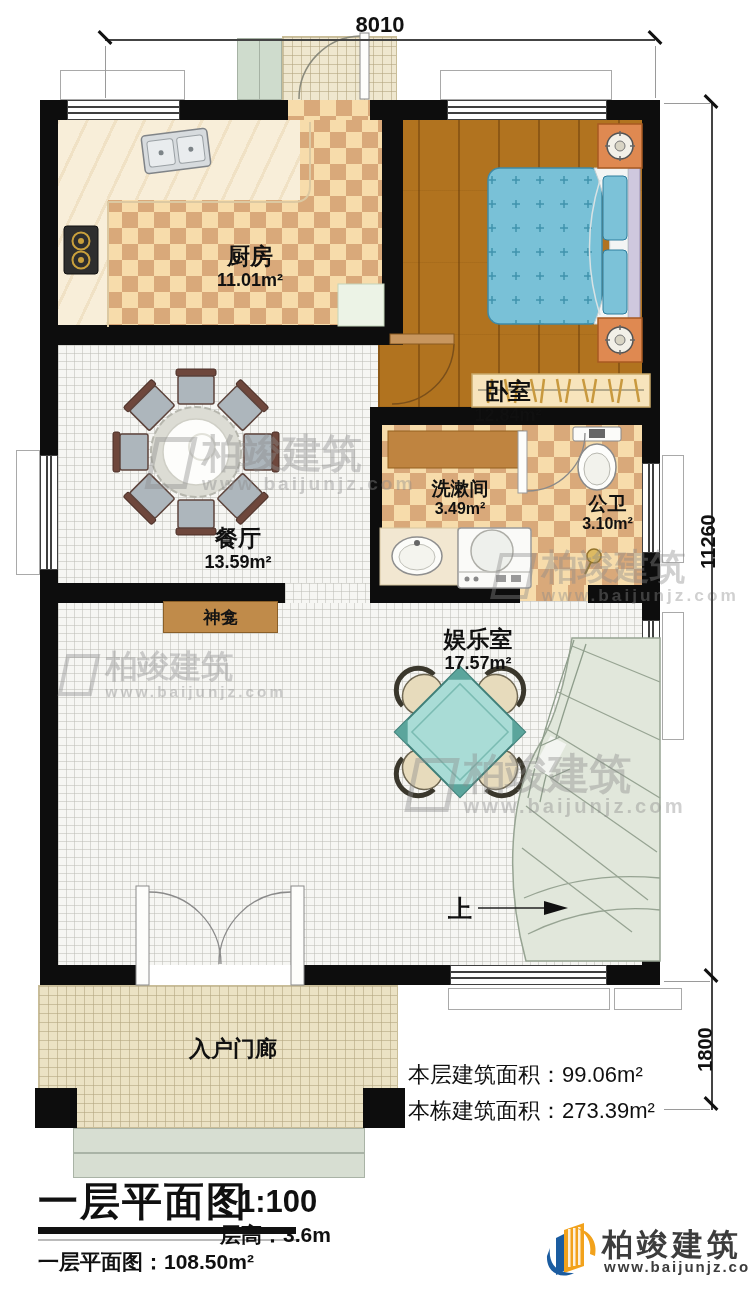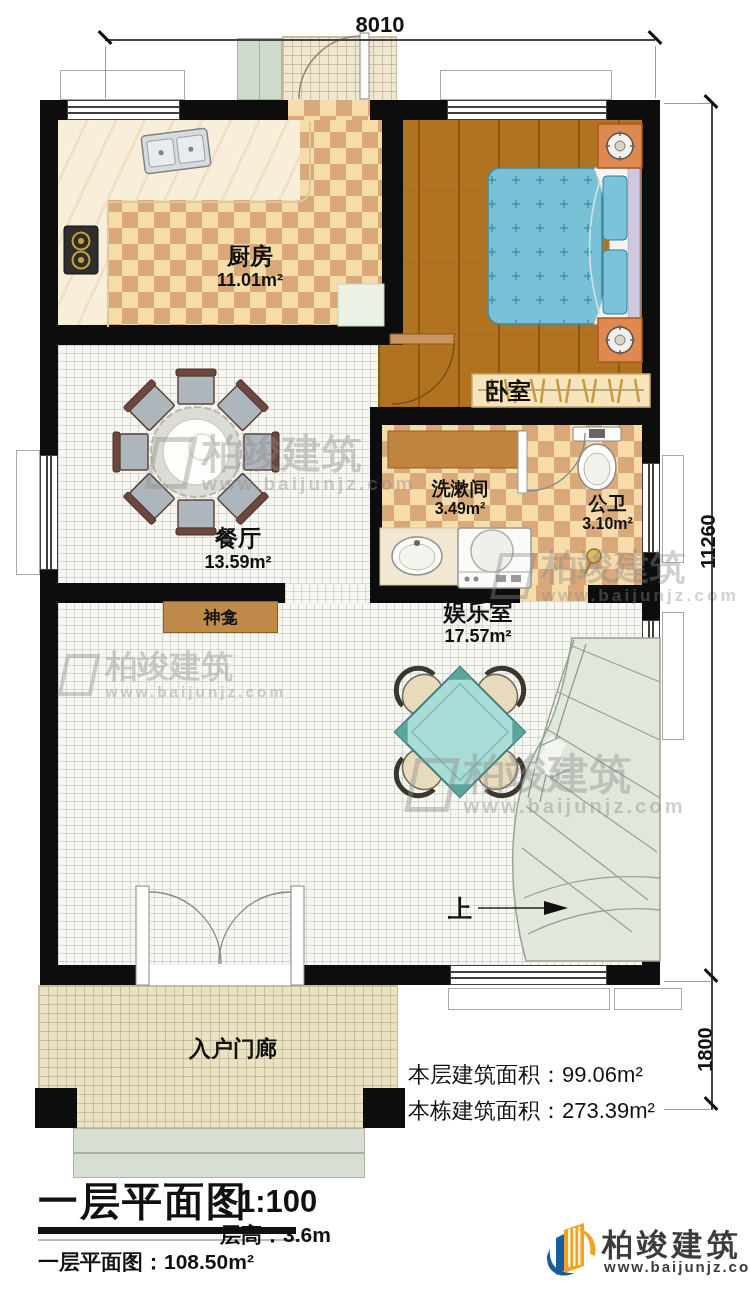--- a/index.html
+++ b/index.html
@@ -303,21 +303,21 @@
     <span class="rarea">13.59m²</span>
   </div>
   <div class="rlabel sm" style="left:405px;top:478px;width:110px;">
     <span class="rname">洗漱间</span>
     <span class="rarea">3.49m²</span>
   </div>
   <div class="rlabel sm" style="left:560px;top:493px;width:95px;">
     <span class="rname">公卫</span>
     <span class="rarea">3.10m²</span>
   </div>
-  <div class="rlabel" style="left:408px;top:599px;width:140px;">
+  <div class="rlabel" style="left:408px;top:626px;width:140px;">
     <span class="rname">娱乐室</span>
     <span class="rarea">17.57m²</span>
   </div>
   <div class="rlabel" style="left:158px;top:1036px;width:150px;">
     <span class="rname" style="font-size:22px">入户门廊</span>
   </div>
   <div class="uplabel" style="left:448px;top:893px;">上</div>
 
   <div class="wm" style="left:150px;top:432px;font-size:40px;">
     <span class="box"></span>

